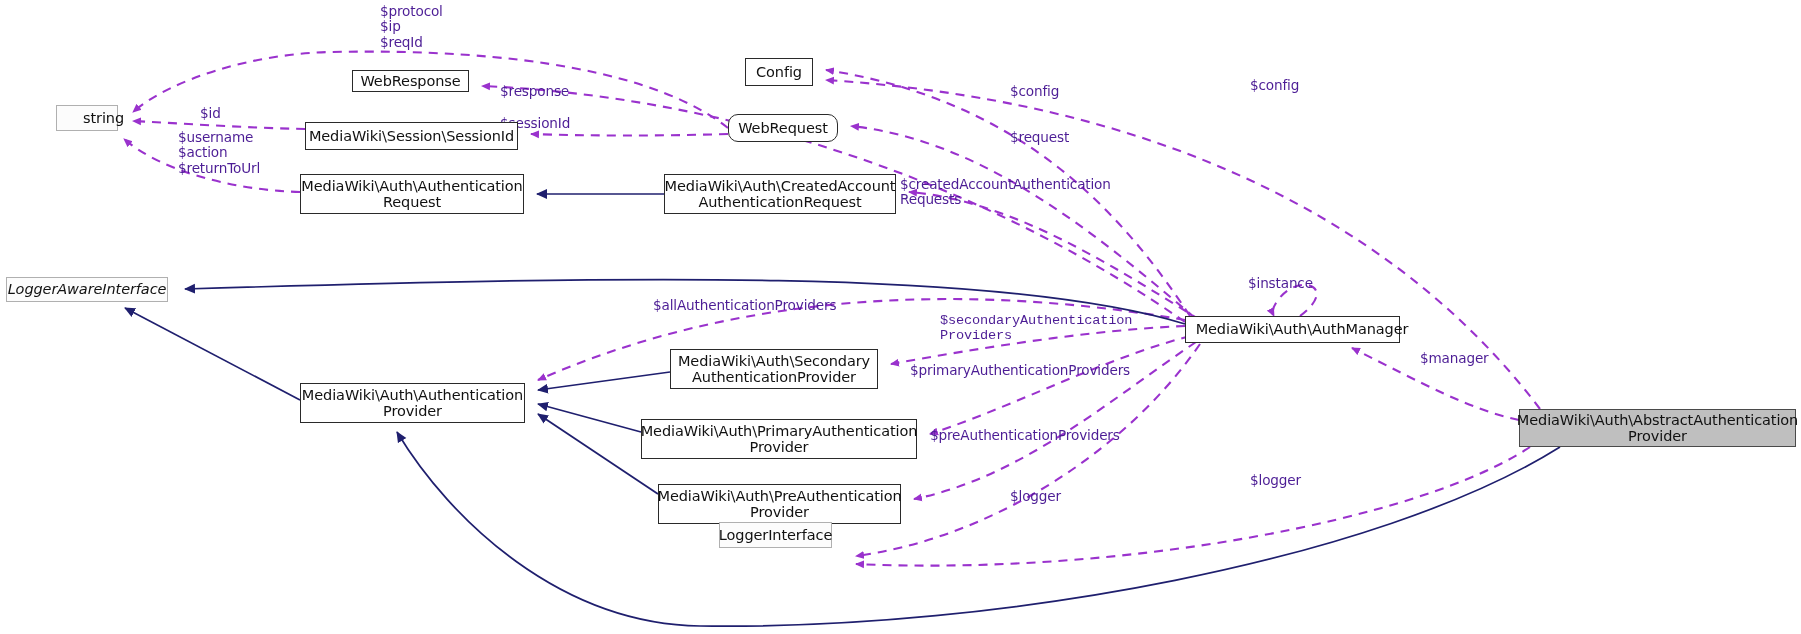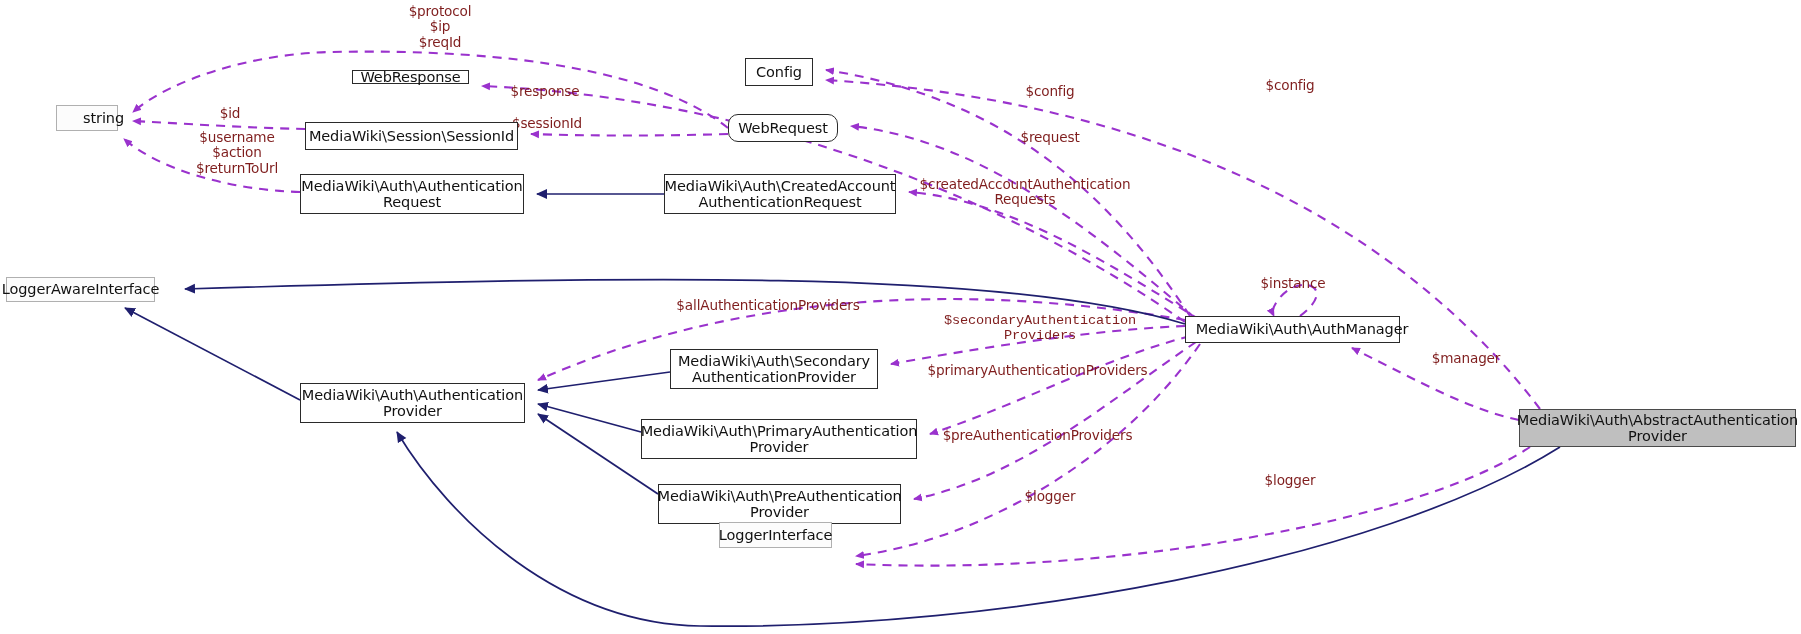--- a/index.html
+++ b/index.html
@@ -26,22 +26,21 @@
     border:1.2px solid #b0b0b0;
     background:#fcfcfc;
   }
   .node.current{
     background:#bfbfbf;
     border:1.4px solid #4a4a4a;
   }
   .elabel{
     position:absolute;
     font-size:13.6px;
-    color:#7f1d1d;
-    text-align:center;
+    color:#4c1d95;
     line-height:1.14;
     white-space:pre-line;
     z-index:4;
     letter-spacing:-0.15px;
   }
 </style>
 </head>
 <body>
 
 <div id="stage">
@@ -105,29 +104,29 @@
 
       <path d="M641,432 L538,404"></path>
 
       <path d="M658,494 L538,414"></path>
 
       <path d="M1560,447 C1380,560 1000,630 700,626 C560,624 450,520 397,432"></path>
     </g>
   </svg>
 
   <div class="node ext" style="left: 56px; top: 105px; width: 62px; height: 26px; padding-left: 38px;"><span>string</span></div>
-  <div class="node" style="left: 352px; top: 70px; width: 117px; height: 14px; text-align: right;"><span>WebResponse</span></div>
+  <div class="node" style="left: 352px; top: 70px; width: 117px; height: 22px; text-align: right;"><span>WebResponse</span></div>
   <div class="node" style="left: 305px; top: 122px; width: 213px; height: 28px;"><span>MediaWiki\Session\SessionId</span></div>
   <div class="node" style="left: 300px; top: 174px; width: 224px; height: 40px;"><span>MediaWiki\Auth\Authentication
 Request</span></div>
   <div class="node" style="left: 745px; top: 58px; width: 68px; height: 28px;"><span>Config</span></div>
   <div class="node" style="left: 728px; top: 114px; width: 110px; height: 28px; border-radius: 10px;"><span>WebRequest</span></div>
   <div class="node" style="left: 664px; top: 174px; width: 232px; height: 40px;"><span>MediaWiki\Auth\CreatedAccount
 AuthenticationRequest</span></div>
-  <div class="node ext" style="left: 6px; top: 277px; width: 149px; height: 25px;"><span>LoggerAwareInterface</span></div>
+  <div class="node ext" style="left: 6px; top: 277px; width: 162px; height: 25px; font-style: italic;"><span>LoggerAwareInterface</span></div>
   <div class="node" style="left: 300px; top: 383px; width: 225px; height: 40px;"><span>MediaWiki\Auth\Authentication
 Provider</span></div>
   <div class="node" style="left: 670px; top: 349px; width: 208px; height: 40px;"><span>MediaWiki\Auth\Secondary
 AuthenticationProvider</span></div>
   <div class="node" style="left: 641px; top: 419px; width: 276px; height: 40px;"><span>MediaWiki\Auth\PrimaryAuthentication
 Provider</span></div>
   <div class="node" style="left: 658px; top: 484px; width: 243px; height: 40px;"><span>MediaWiki\Auth\PreAuthentication
 Provider</span></div>
   <div class="node ext" style="left: 719px; top: 522px; width: 113px; height: 26px;"><span>LoggerInterface</span></div>
   <div class="node" style="left: 1185px; top: 316px; width: 215px; height: 27px; padding-left: 24px;"><span>MediaWiki\Auth\AuthManager</span></div>

